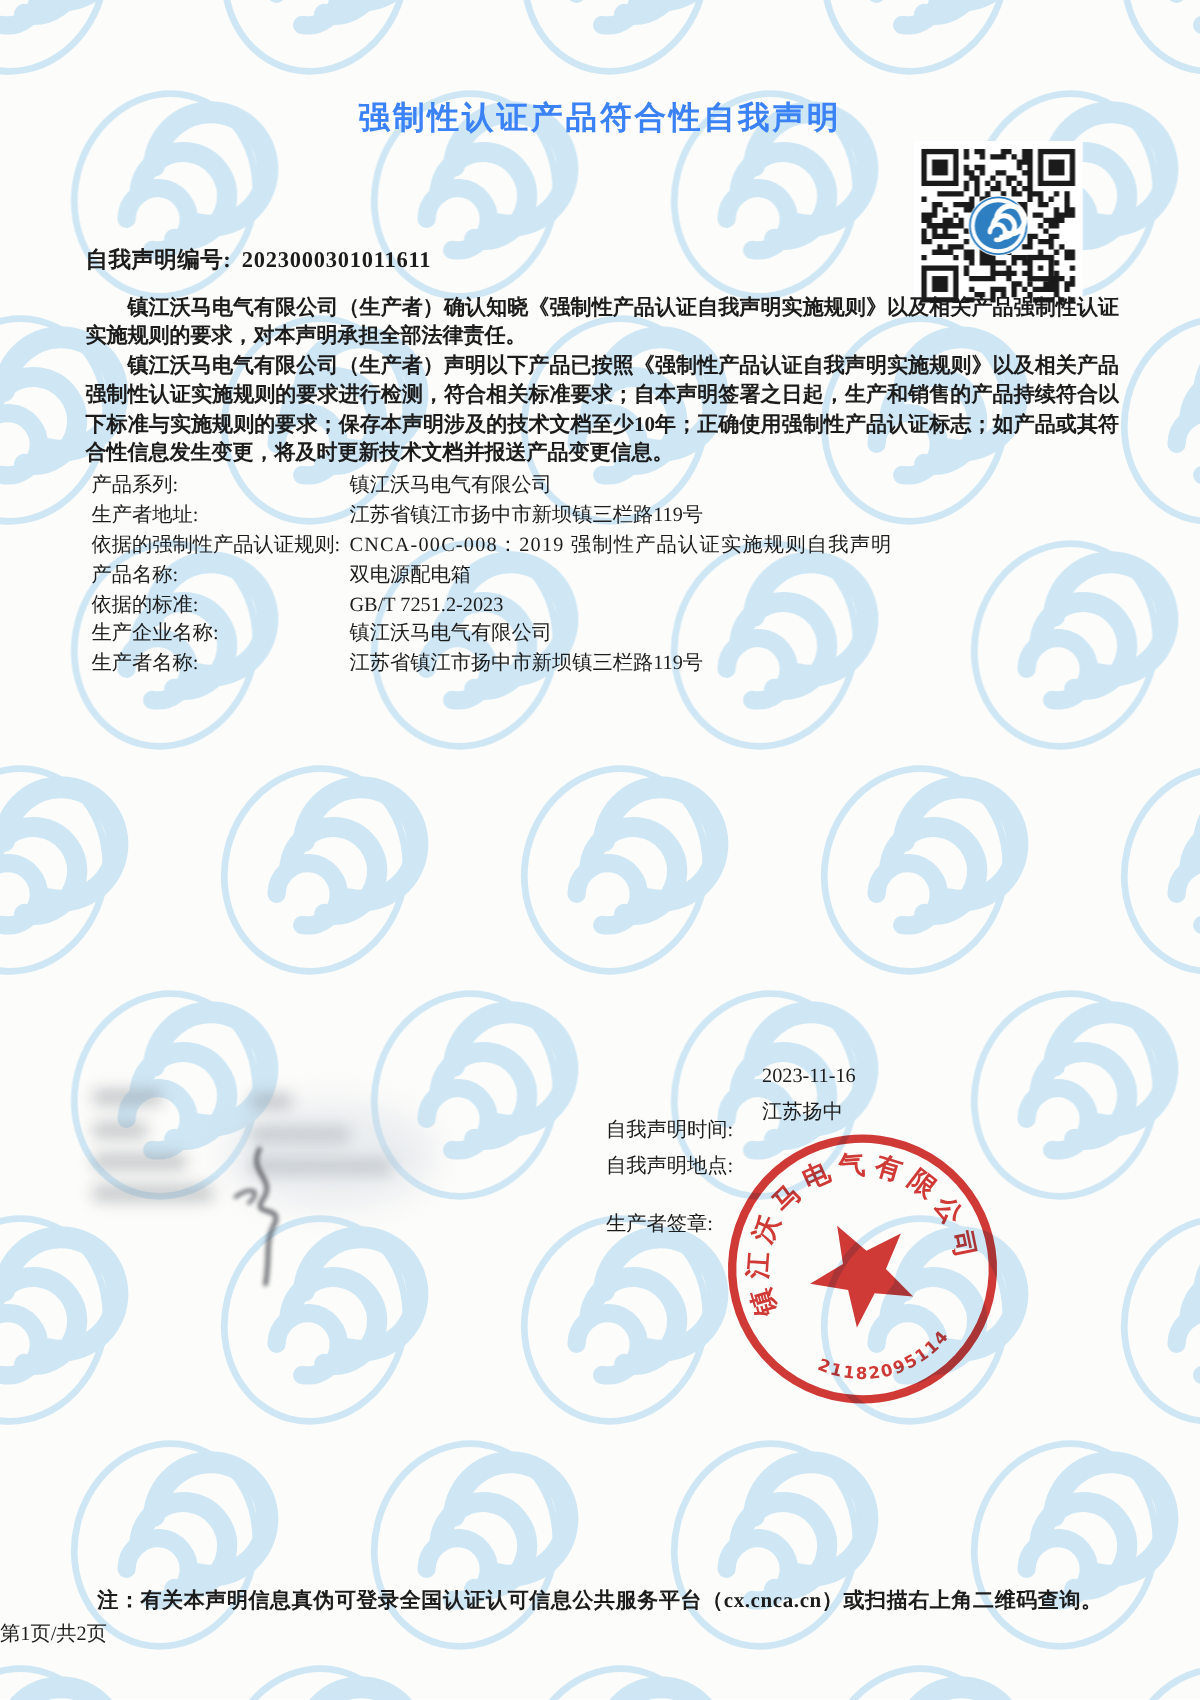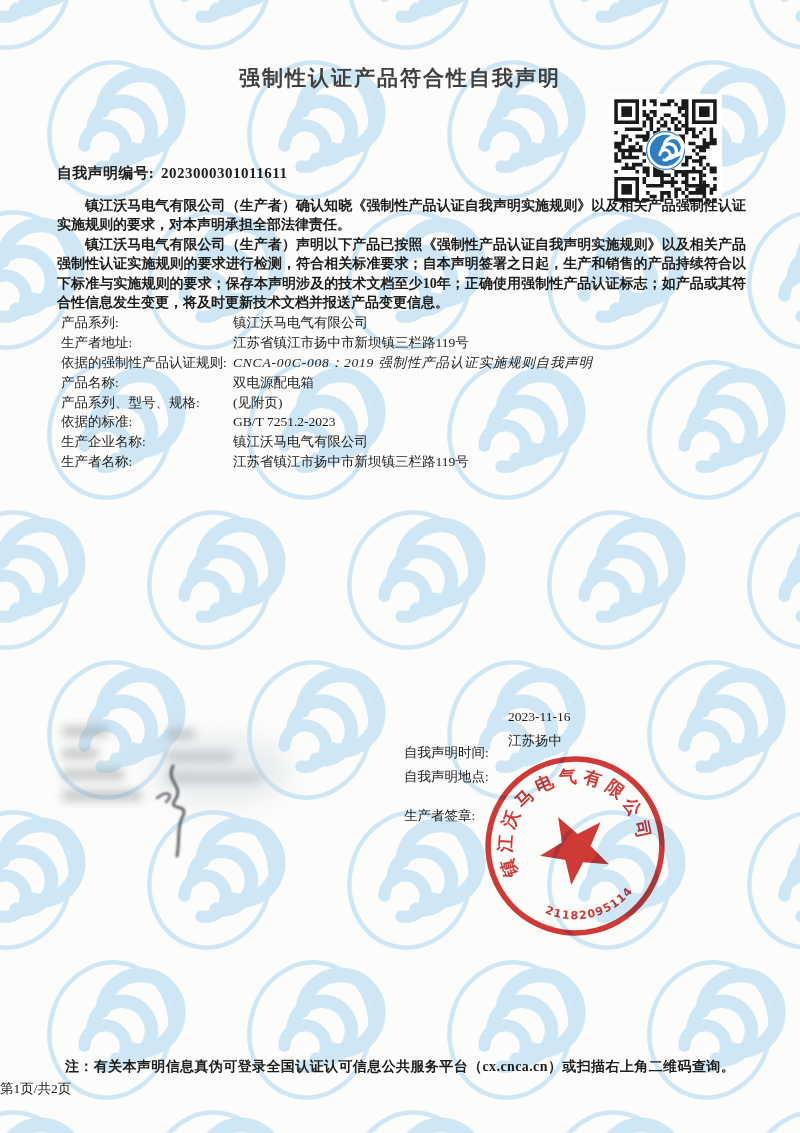--- a/index.html
+++ b/index.html
@@ -4,32 +4,32 @@
 <style>
   html,body{margin:0;padding:0;background:#ffffff;}
   .page{
     position:relative;width:800px;height:1133px;overflow:hidden;
     background:#fcfcfa;color:#1c1c1c;
     font-family:"Liberation Serif","DejaVu Serif",serif;
   }
   .wm-layer{position:absolute;left:0;top:0;pointer-events:none;}
   .title{
     position:absolute;top:64px;left:0;width:100%;margin:0;
-    text-align:center;font-size:21px;font-weight:700;letter-spacing:2px;color:#404040;
+    text-align:center;font-size:21px;font-weight:700;letter-spacing:2px;color:#3b82f6;
   }
   .qr{position:absolute;left:609px;top:94px;width:113px;height:113px;}
   .decl-no{position:absolute;left:57px;top:164px;font-size:15px;font-weight:700;letter-spacing:.3px;}
   .decl-no .num{margin-left:7px;letter-spacing:.5px;}
   .paras{position:absolute;left:57px;top:196px;width:689px;font-size:14px;line-height:19.4px;text-align:justify;font-weight:bold;}
   .paras p{margin:0;text-indent:2em;}
   .fields{position:absolute;left:61px;top:313px;width:700px;font-size:13.5px;}
   .frow{position:relative;height:19.9px;line-height:19.9px;white-space:nowrap;}
   .flabel{position:absolute;left:0;}
   .fvalue{position:absolute;left:172px;}
-  .frow:nth-child(3) .fvalue{letter-spacing:.8px;font-style:italic;}
+  .frow:nth-child(3) .fvalue{letter-spacing:.8px;}
   .meta{position:absolute;left:404px;top:705px;font-size:13.5px;width:340px;}
   .mrow{position:relative;height:24px;line-height:24px;}
   .mrow.sign{margin-top:15px;}
   .mlabel{position:absolute;left:0;margin-top:36px;}
   .mvalue{position:absolute;left:104px;}
   .stamp{position:absolute;left:479px;top:750px;width:192px;height:192px;mix-blend-mode:multiply;opacity:.93;}
   .note{position:absolute;left:0;top:1058px;width:100%;text-align:center;font-size:14px;font-weight:700;letter-spacing:.4px;}
   .pageno{position:absolute;left:0;top:1080px;width:100%;font-size:13.5px;}
   .bar{position:absolute;background:#8f959c;opacity:.5;filter:blur(5px);border-radius:3px;}
   .blob{position:absolute;background:#c9d2dd;opacity:.35;filter:blur(11px);border-radius:50%;}
@@ -148,24 +148,20 @@
       </div>
     <div class="frow">
         <span class="flabel">依据的强制性产品认证规则:</span>
         <span class="fvalue">CNCA-00C-008：2019  强制性产品认证实施规则自我声明</span>
       </div>
     <div class="frow">
         <span class="flabel">产品名称:</span>
         <span class="fvalue">双电源配电箱</span>
       </div>
     <div class="frow">
-        <span class="flabel">产品系列、型号、规格:</span>
-        <span class="fvalue">(见附页)</span>
-      </div>
-    <div class="frow">
         <span class="flabel">依据的标准:</span>
         <span class="fvalue">GB/T 7251.2-2023</span>
       </div>
     <div class="frow">
         <span class="flabel">生产企业名称:</span>
         <span class="fvalue">镇江沃马电气有限公司</span>
       </div>
     <div class="frow">
         <span class="flabel">生产者名称:</span>
         <span class="fvalue">江苏省镇江市扬中市新坝镇三栏路119号</span>

